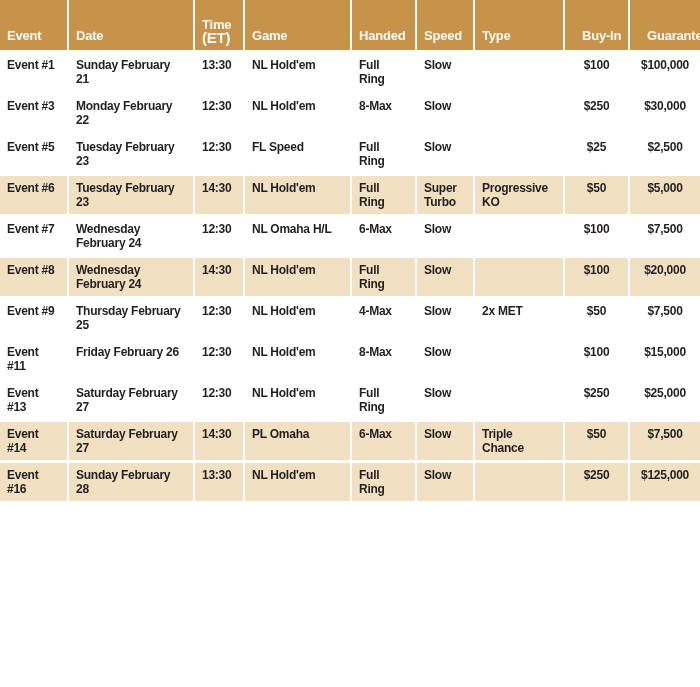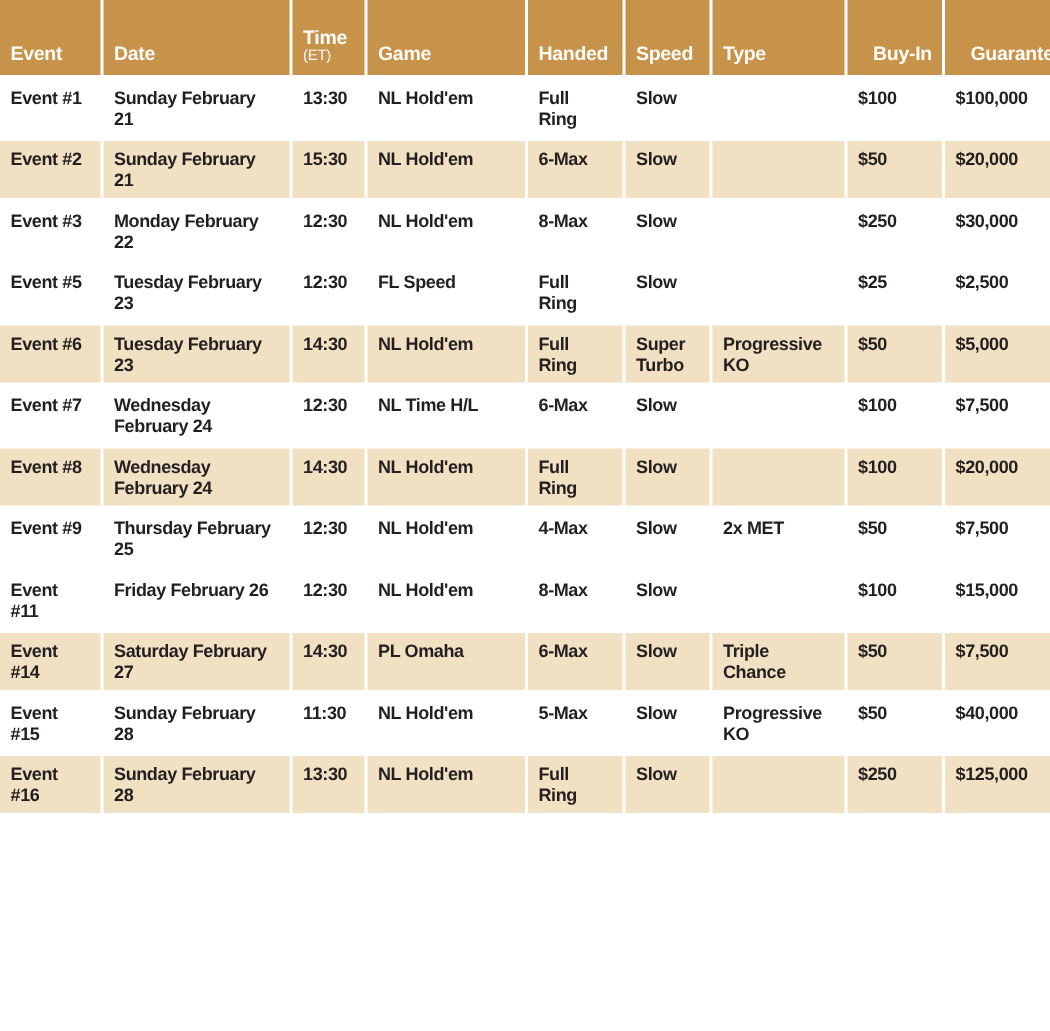--- a/index.html
+++ b/index.html
@@ -3,21 +3,21 @@
 <meta charset="utf-8">
 <style>
   html, body {
     margin: 0;
     padding: 0;
     background: #ffffff;
     font-family: "Liberation Sans", sans-serif;
   }
   #viewport {
     width: 700px;
-    height: 687px;
+    height: 534px;
     overflow: hidden;
     position: relative;
     background: #ffffff;
   }
   table.schedule {
     border-collapse: separate;
     border-spacing: 2px 3px;
     table-layout: fixed;
     width: 704px;
     margin: -3px 0 0 -2px;
@@ -30,36 +30,36 @@
     text-align: left;
     vertical-align: bottom;
     height: 40px;
     padding: 3px 7px 7px 7px;
     letter-spacing: -0.2px;
     overflow: hidden;
     white-space: nowrap;
   }
   table.schedule th .sub {
     display: block;
-    font-size: 10px;
-    font-weight: 400;
+    font-size: 15px;
+    font-weight: 700;
     line-height: 11px;
   }
   table.schedule th.align-right { text-align: right; padding-left: 17px; }
   table.schedule td {
     color: var(--text, #231F20);
     font-size: 12px;
     font-weight: 700;
     line-height: 14px;
     padding: 5px 7px;
     vertical-align: top;
     letter-spacing: -0.25px;
     overflow: hidden;
   }
-  table.schedule td.align-right { text-align: left; white-space: nowrap; }
+  table.schedule td.align-right { text-align: center; white-space: nowrap; }
   table.schedule tr.row-white td { background: var(--row-bg, #ffffff); }
   table.schedule tr.row-tan td { background: var(--row-alt-bg, #F1E0C1); }
 </style>
 </head>
 <body>
 
 <div id="viewport" style="--header-bg: #C7924A; --header-text: #FDFCF8; --row-bg: #FFFFFF; --row-alt-bg: #F1E0C1; --text: #231F20;">
   <table class="schedule">
     <colgroup>
         <col style="width: 67px;">
@@ -90,31 +90,20 @@
           <td>Event #1</td>
           <td>Sunday February 21</td>
           <td>13:30</td>
           <td>NL Hold'em</td>
           <td>Full Ring</td>
           <td>Slow</td>
           <td></td>
           <td class="align-right">$100</td>
           <td class="align-right">$100,000</td>
         </tr>
-        <tr class="row-tan">
-          <td>Event #2</td>
-          <td>Sunday February 21</td>
-          <td>15:30</td>
-          <td>NL Hold'em</td>
-          <td>6-Max</td>
-          <td>Slow</td>
-          <td></td>
-          <td class="align-right">$50</td>
-          <td class="align-right">$20,000</td>
-        </tr>
         <tr class="row-white">
           <td>Event #3</td>
           <td>Monday February 22</td>
           <td>12:30</td>
           <td>NL Hold'em</td>
           <td>8-Max</td>
           <td>Slow</td>
           <td></td>
           <td class="align-right">$250</td>
           <td class="align-right">$30,000</td>
@@ -138,21 +127,21 @@
           <td>Full Ring</td>
           <td>Super Turbo</td>
           <td>Progressive KO</td>
           <td class="align-right">$50</td>
           <td class="align-right">$5,000</td>
         </tr>
         <tr class="row-white">
           <td>Event #7</td>
           <td>Wednesday February 24</td>
           <td>12:30</td>
-          <td>NL Time H/L</td>
+          <td>NL Omaha H/L</td>
           <td>6-Max</td>
           <td>Slow</td>
           <td></td>
           <td class="align-right">$100</td>
           <td class="align-right">$7,500</td>
         </tr>
         <tr class="row-tan">
           <td>Event #8</td>
           <td>Wednesday February 24</td>
           <td>14:30</td>
@@ -177,43 +166,43 @@
         <tr class="row-white">
           <td>Event #11</td>
           <td>Friday February 26</td>
           <td>12:30</td>
           <td>NL Hold'em</td>
           <td>8-Max</td>
           <td>Slow</td>
           <td></td>
           <td class="align-right">$100</td>
           <td class="align-right">$15,000</td>
+        </tr>
+        <tr class="row-white">
+          <td>Event #13</td>
+          <td>Saturday February 27</td>
+          <td>12:30</td>
+          <td>NL Hold'em</td>
+          <td>Full Ring</td>
+          <td>Slow</td>
+          <td></td>
+          <td class="align-right">$250</td>
+          <td class="align-right">$25,000</td>
         </tr>
         <tr class="row-tan">
           <td>Event #14</td>
           <td>Saturday February 27</td>
           <td>14:30</td>
           <td>PL Omaha</td>
           <td>6-Max</td>
           <td>Slow</td>
           <td>Triple Chance</td>
           <td class="align-right">$50</td>
           <td class="align-right">$7,500</td>
         </tr>
-        <tr class="row-white">
-          <td>Event #15</td>
-          <td>Sunday February 28</td>
-          <td>11:30</td>
-          <td>NL Hold'em</td>
-          <td>5-Max</td>
-          <td>Slow</td>
-          <td>Progressive KO</td>
-          <td class="align-right">$50</td>
-          <td class="align-right">$40,000</td>
-        </tr>
         <tr class="row-tan">
           <td>Event #16</td>
           <td>Sunday February 28</td>
           <td>13:30</td>
           <td>NL Hold'em</td>
           <td>Full Ring</td>
           <td>Slow</td>
           <td></td>
           <td class="align-right">$250</td>
           <td class="align-right">$125,000</td>

